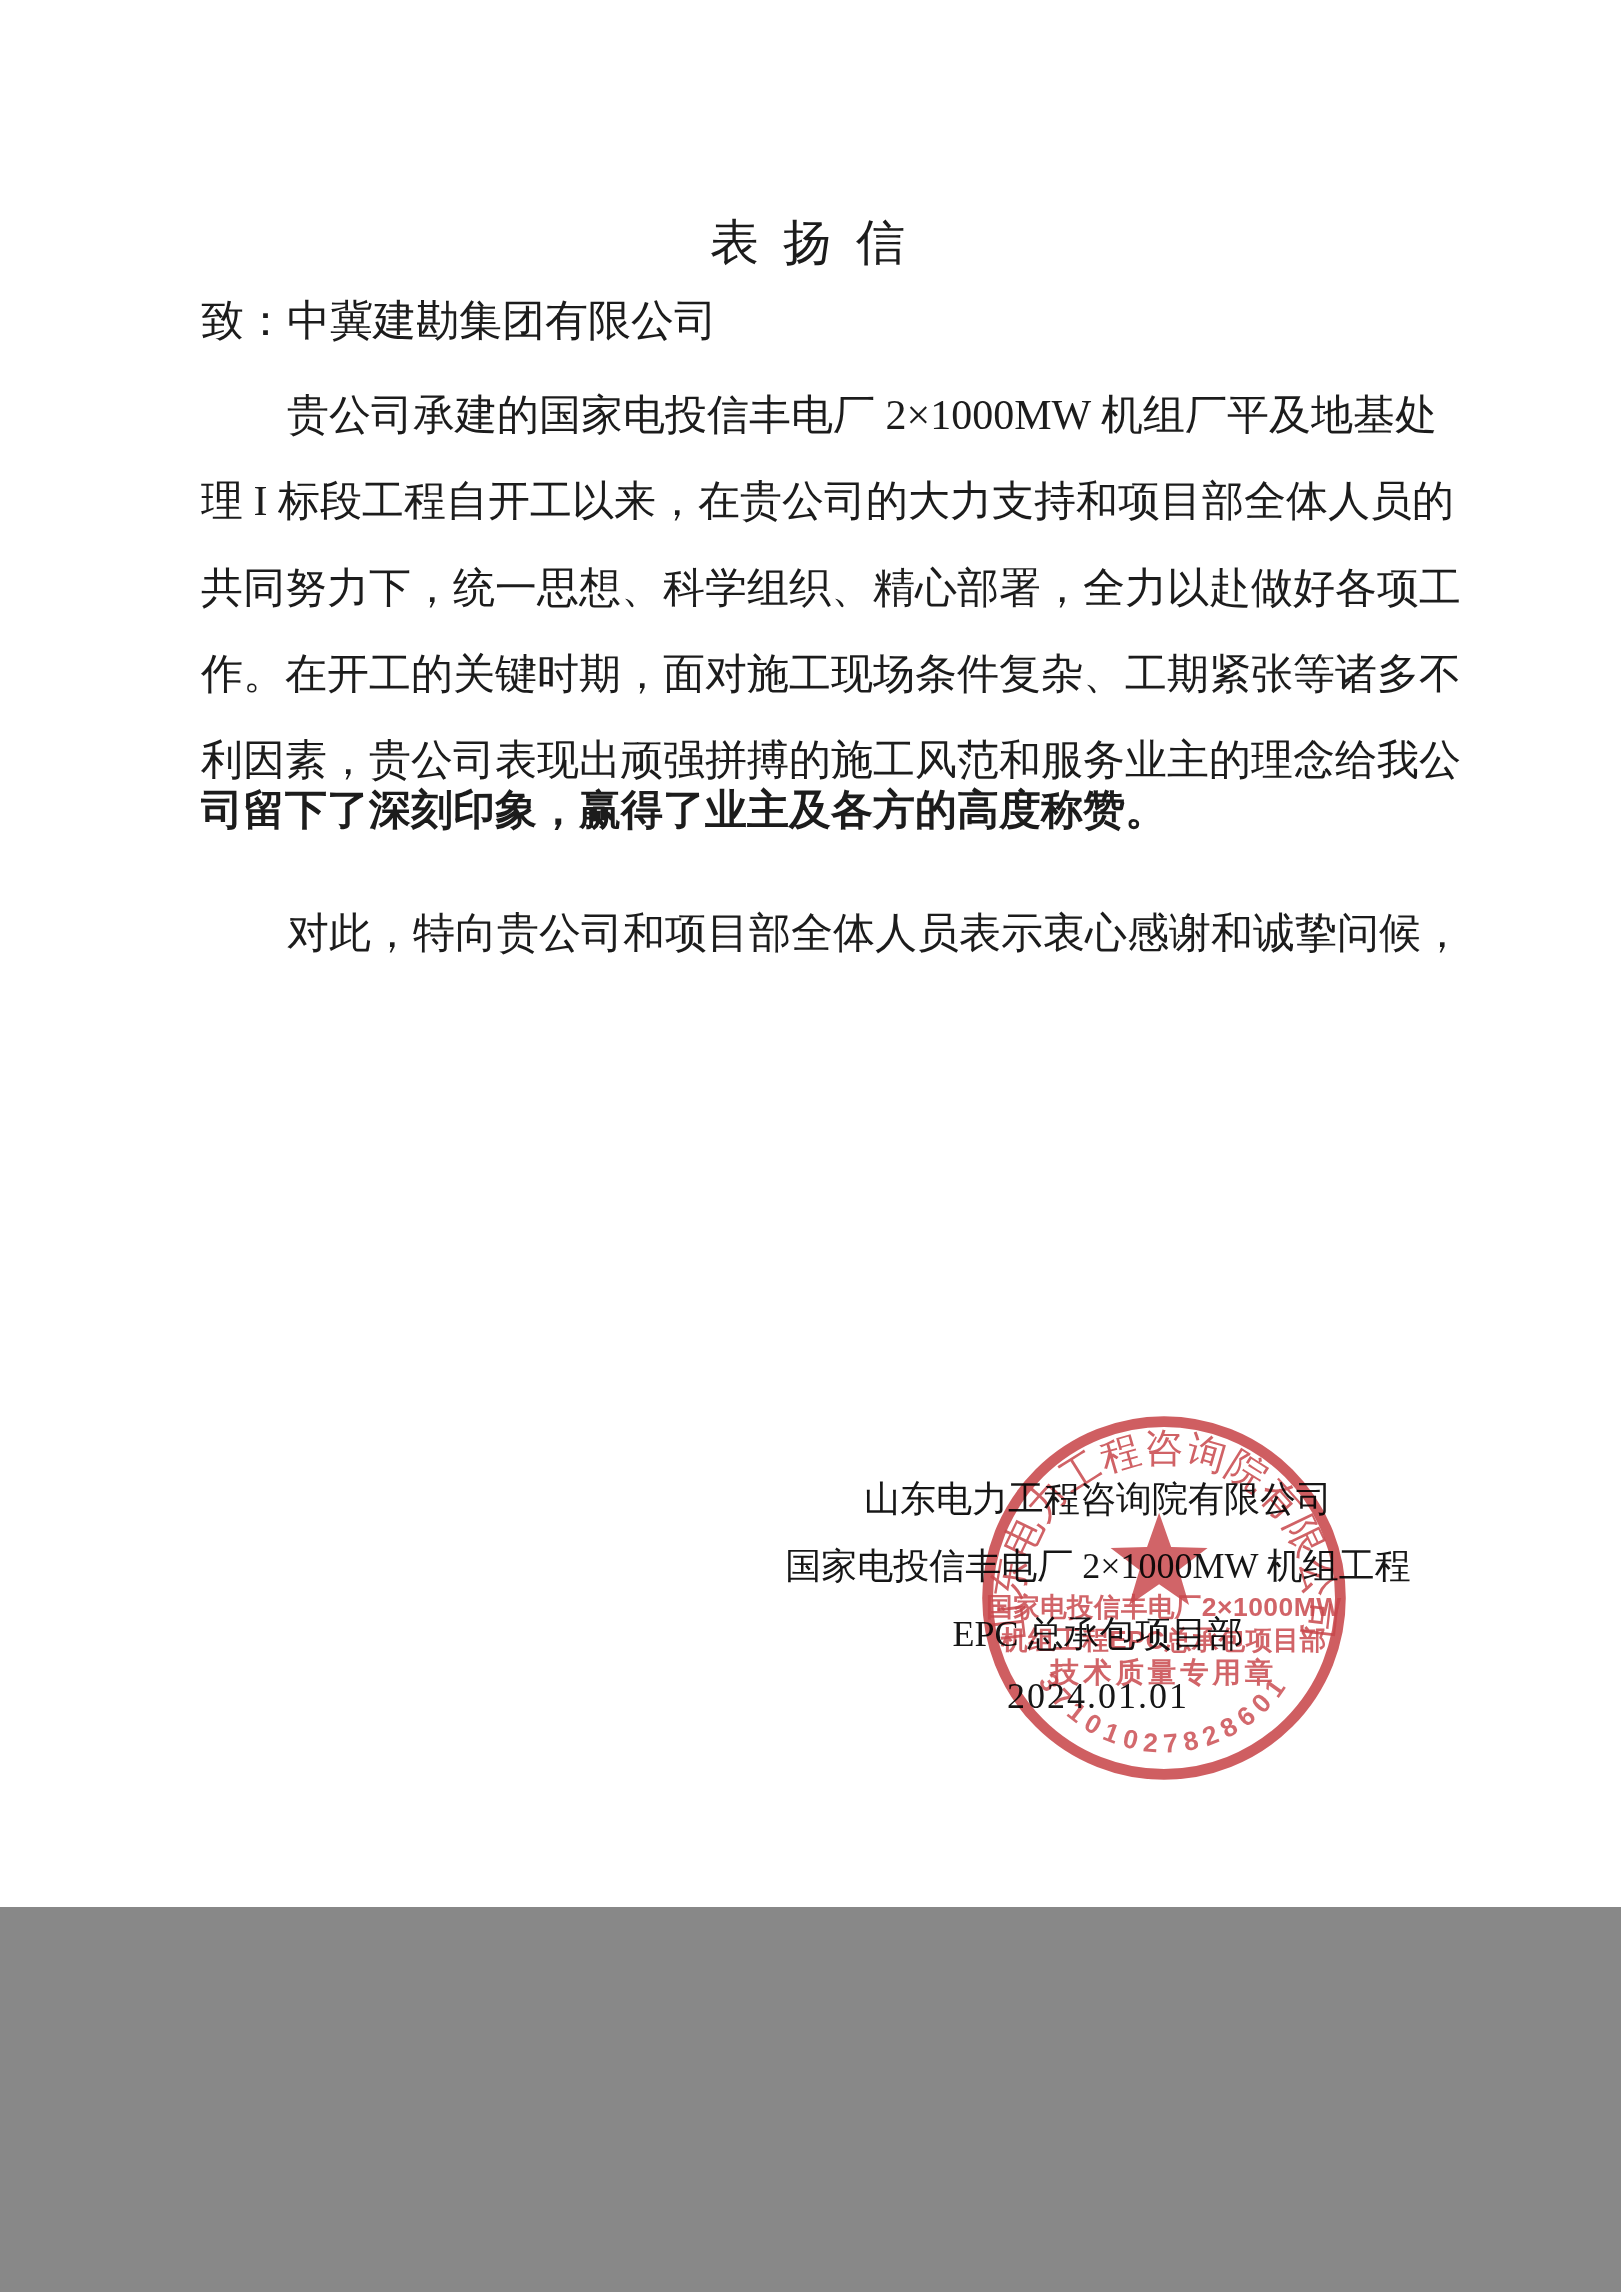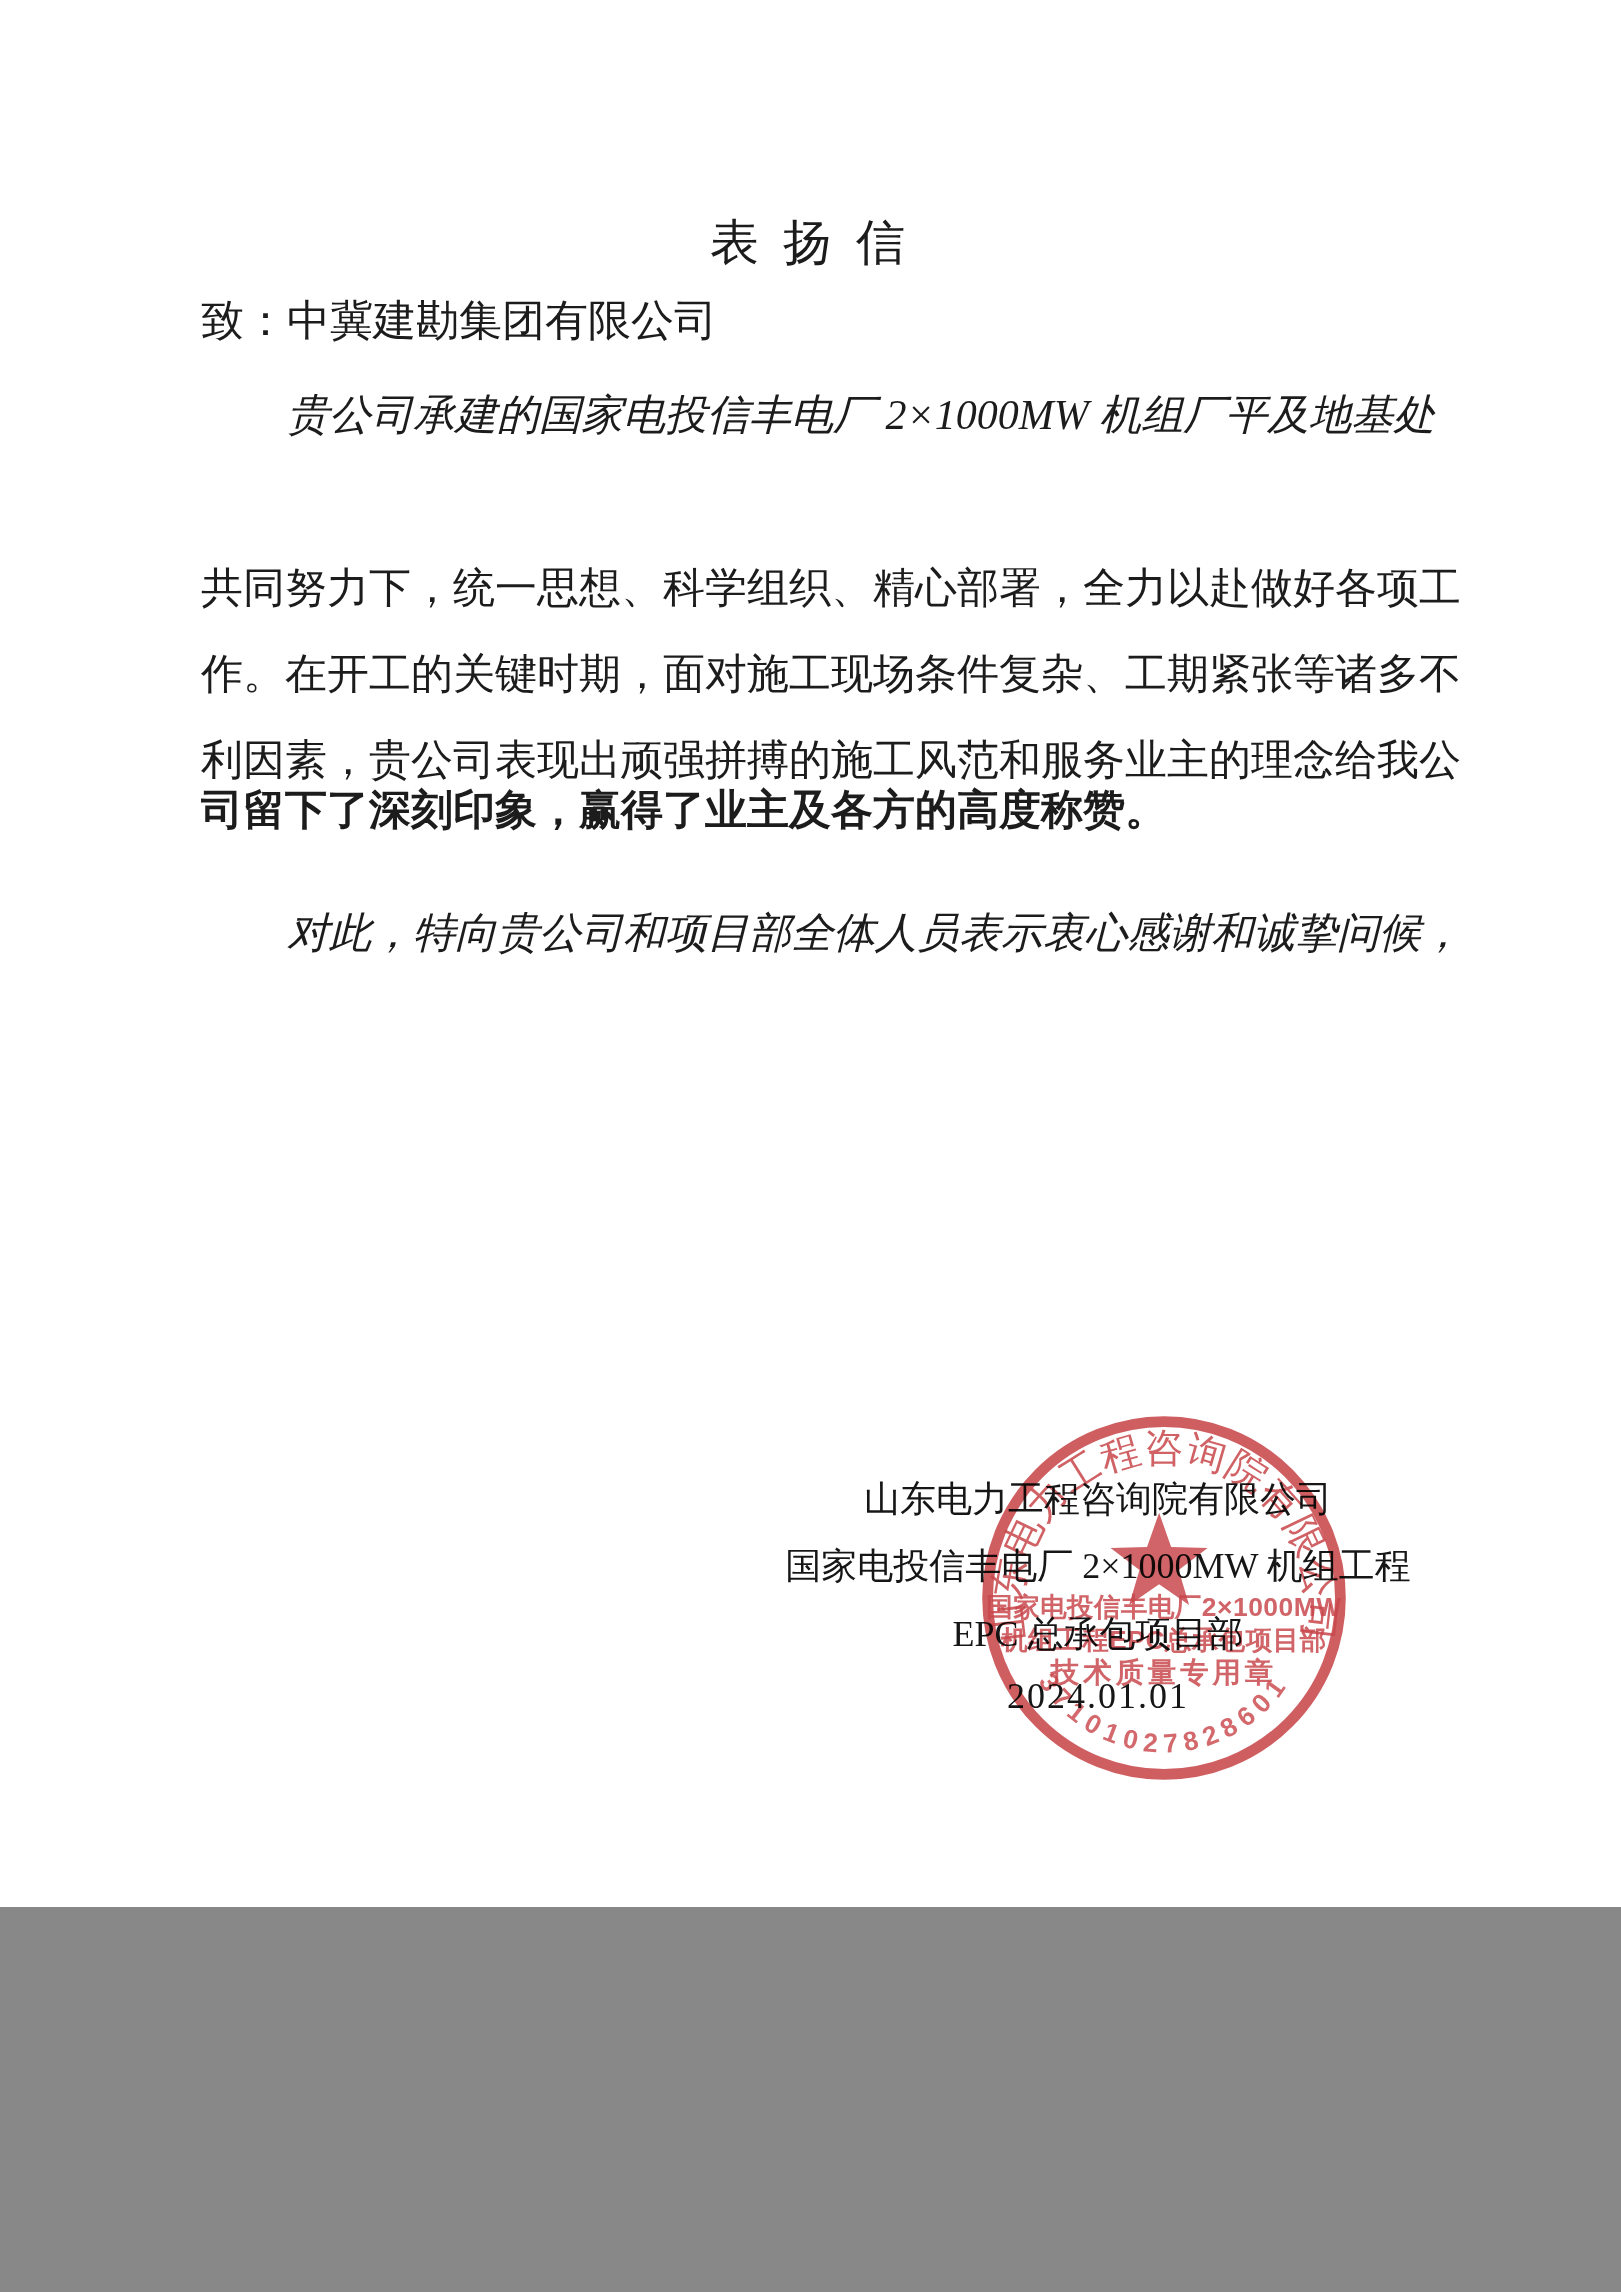--- a/index.html
+++ b/index.html
@@ -35,21 +35,21 @@
     white-space: nowrap;
   }
   .body-line {
     position: absolute;
     left: 201px;
     width: 1220px;
     font-size: 42px;
     white-space: nowrap;
     text-align: justify;
   }
-  .body-line.indent { padding-left: 86px; font-style: italic; }
+  .body-line.indent { padding-left: 86px; }
   .bl0 { top: 387px; }
   .bl1 { top: 473px; }
   .bl2 { top: 560px; }
   .bl3 { top: 646px; }
   .bl4 { top: 732px; }
   .bl5 { top: 782px; font-weight: bold; }
   .bl6 { top: 905px; }
   .bl7 { top: 991px; }
   .signature-block {
     position: absolute;
@@ -84,20 +84,21 @@
 </head>
 <body>
 
 <div class="page">
 
   <div class="letter-title">表  扬  信</div>
 
   <div class="salutation">致：中冀建勘集团有限公司</div>
 
   <div class="body-line bl0 indent">贵公司承建的国家电投信丰电厂 2×1000MW 机组厂平及地基处</div>
+  <div class="body-line bl1">理 I 标段工程自开工以来，在贵公司的大力支持和项目部全体人员的</div>
   <div class="body-line bl2">共同努力下，统一思想、科学组织、精心部署，全力以赴做好各项工</div>
   <div class="body-line bl3">作。在开工的关键时期，面对施工现场条件复杂、工期紧张等诸多不</div>
   <div class="body-line bl4">利因素，贵公司表现出顽强拼搏的施工风范和服务业主的理念给我公</div>
   <div class="body-line bl5">司留下了深刻印象，赢得了业主及各方的高度称赞。</div>
   <div class="body-line bl6 indent">对此，特向贵公司和项目部全体人员表示衷心感谢和诚挚问候，</div>
 
   <div class="signature-block">
     <div class="sig-line sig-company">山东电力工程咨询院有限公司</div>
     <div class="sig-line sig-project">国家电投信丰电厂 2×1000MW 机组工程</div>
     <div class="sig-line sig-department">EPC 总承包项目部</div>

